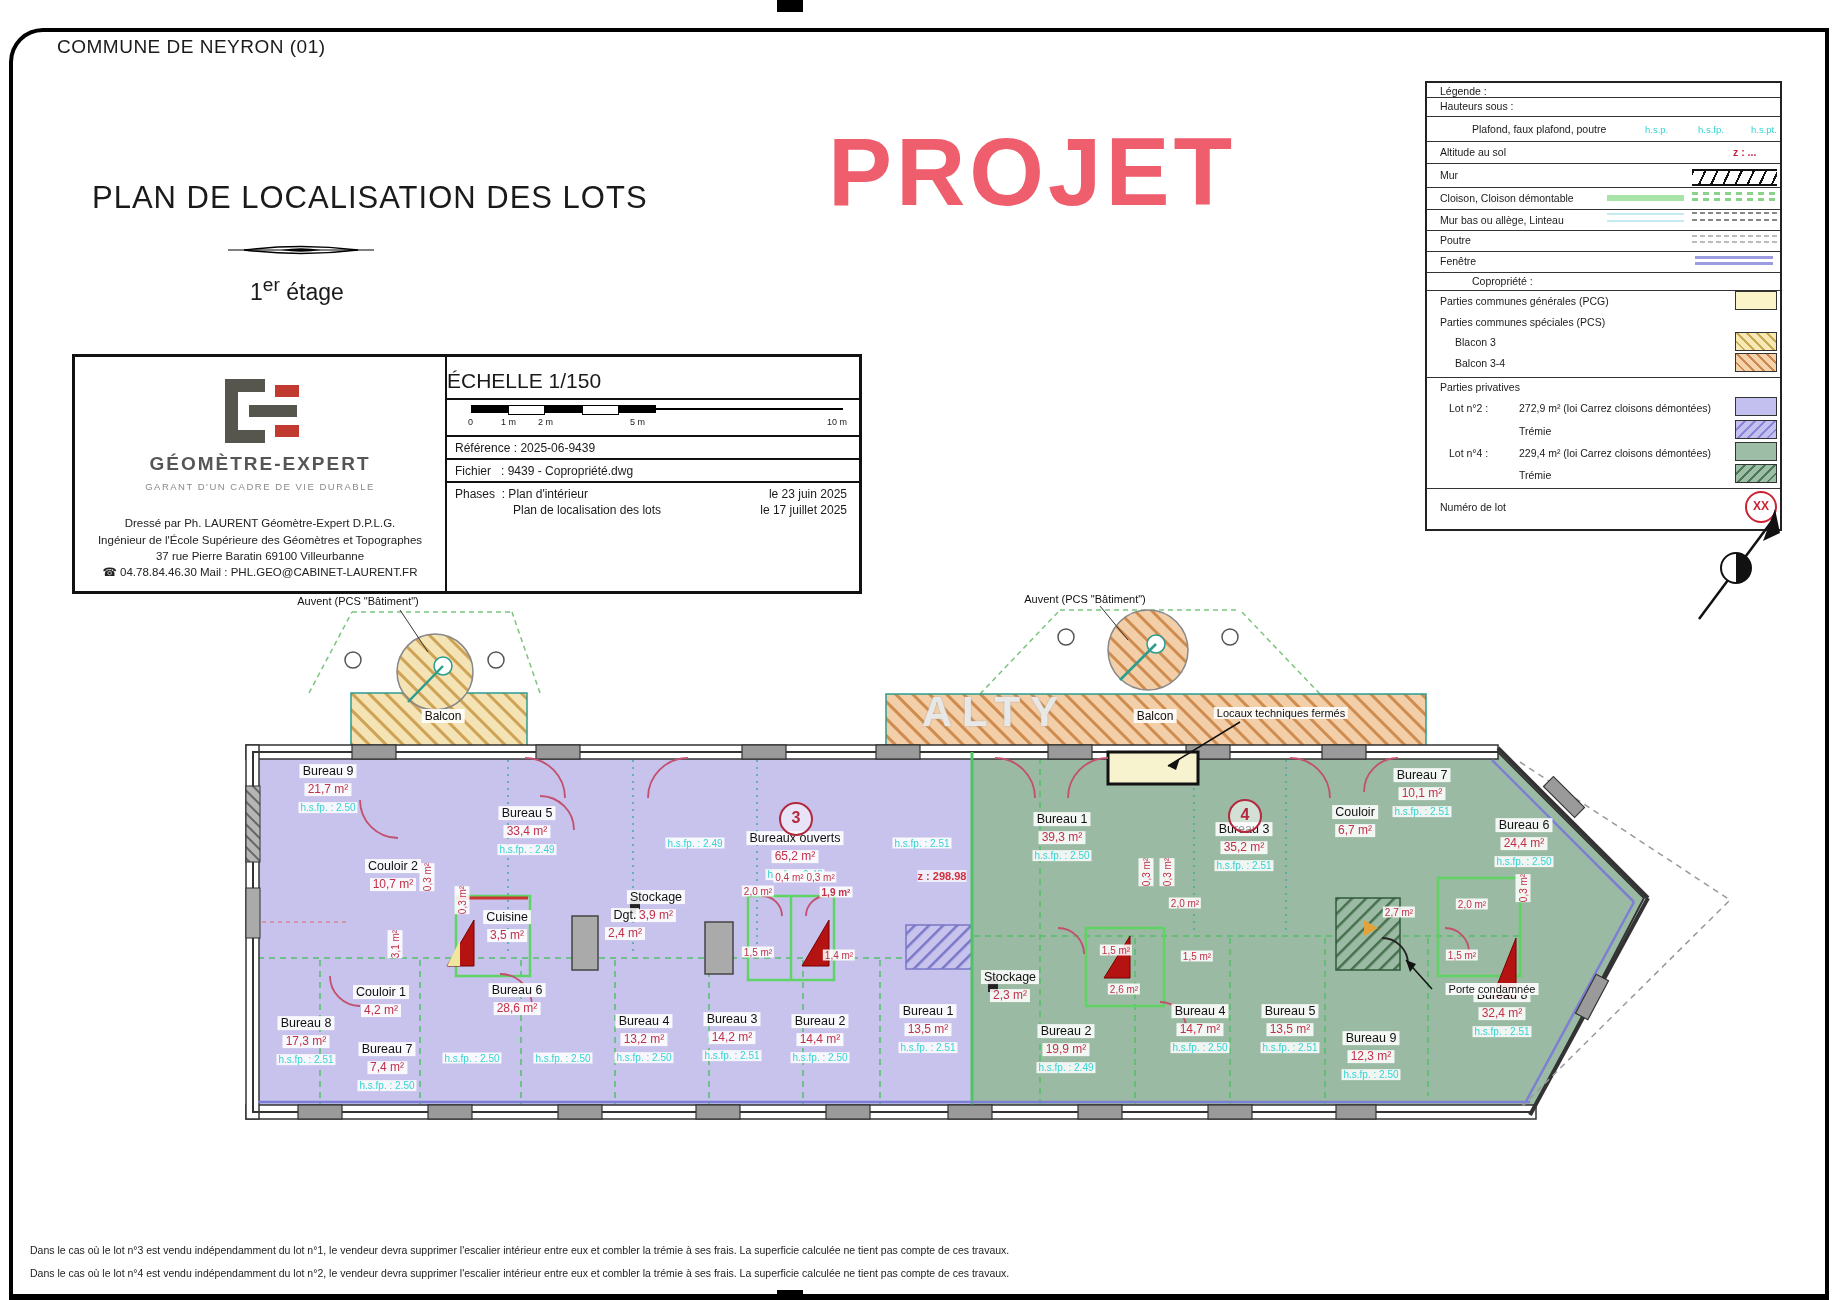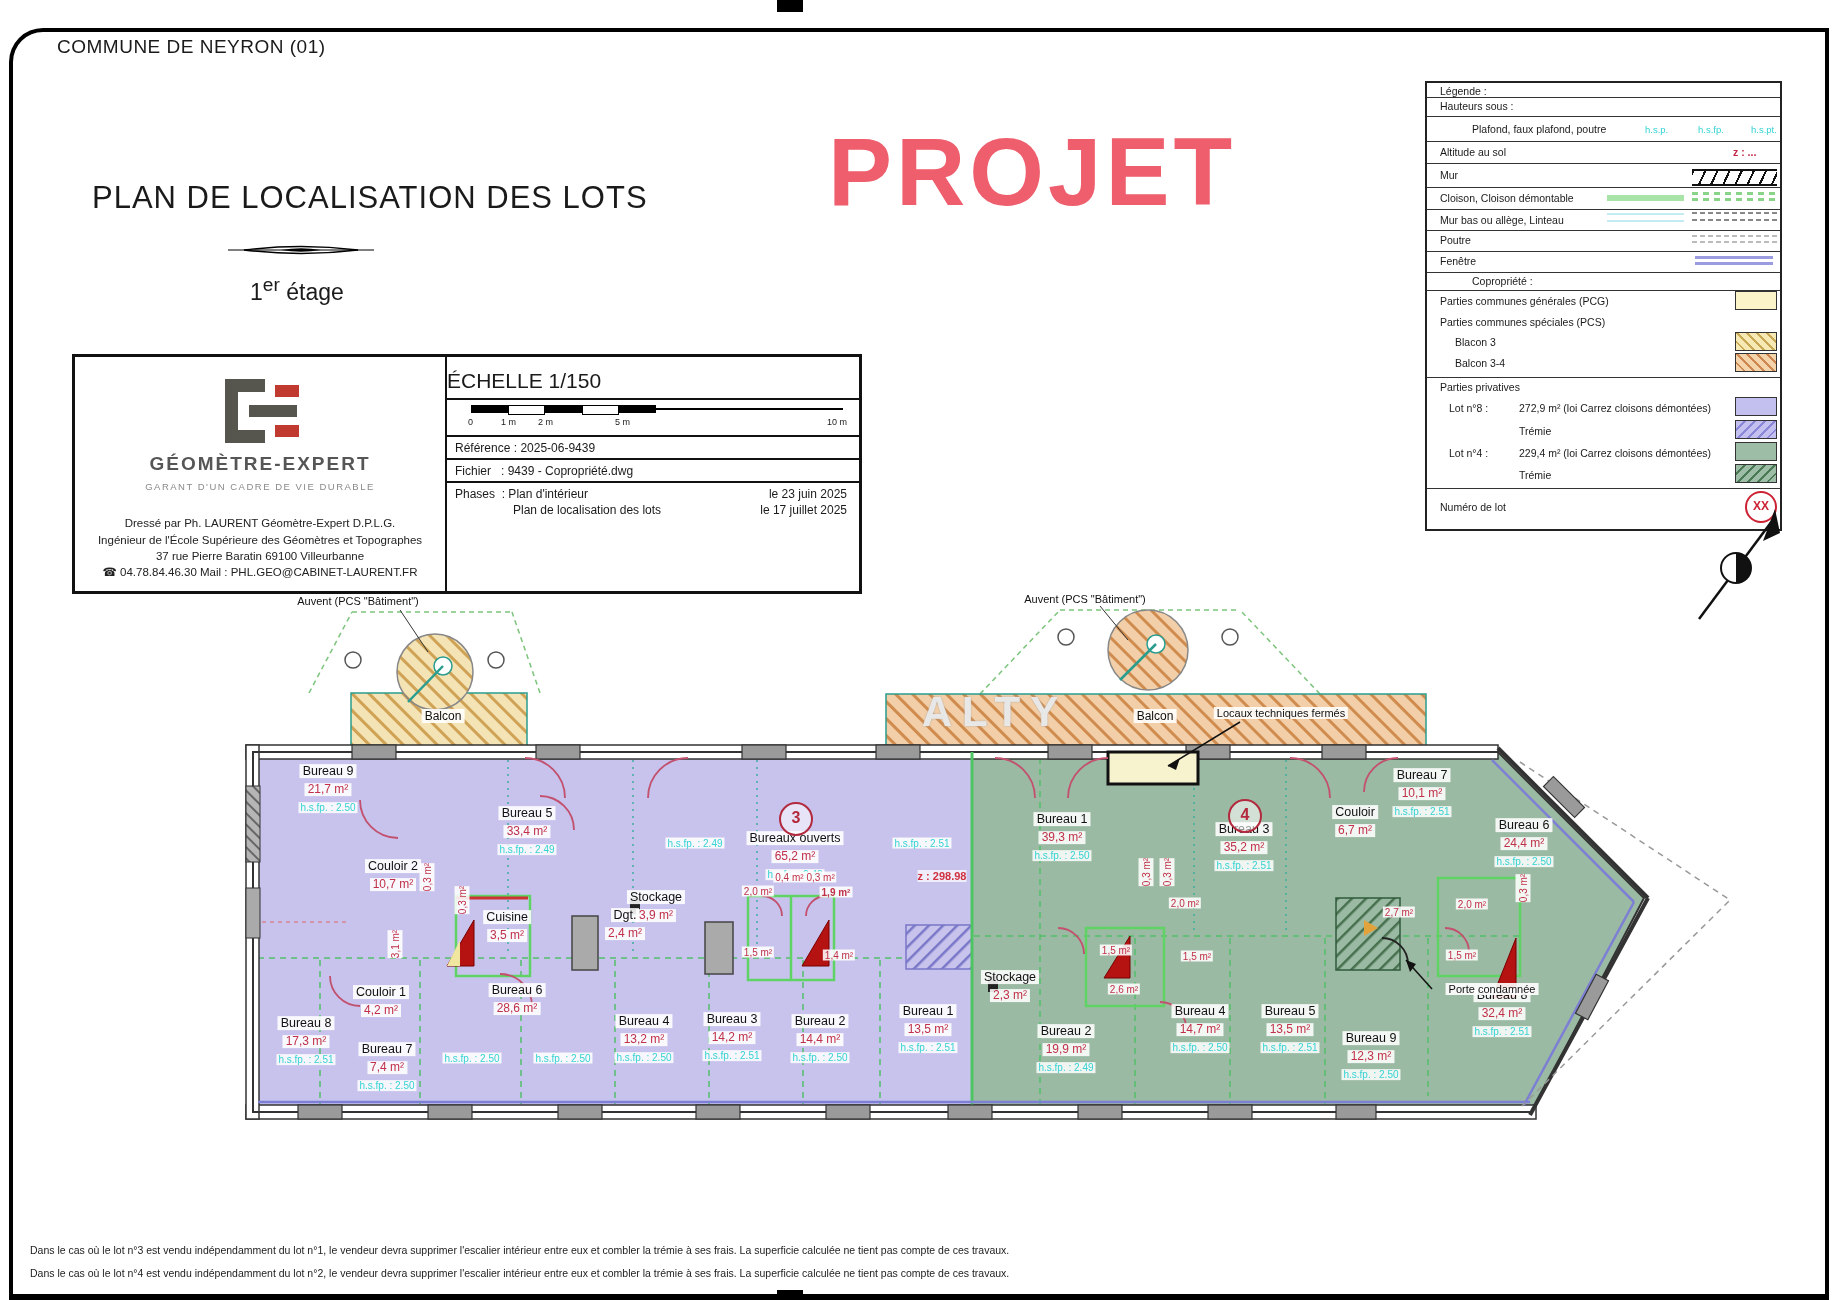--- a/index.html
+++ b/index.html
@@ -114,21 +114,21 @@
 
   <div class="scaleblk" style="left:396px;width:37px"></div>
   <div class="scalewht" style="left:433px;width:35px"></div>
   <div class="scaleblk" style="left:470px;width:37px"></div>
   <div class="scalewht" style="left:507px;width:35px"></div>
   <div class="scaleblk" style="left:544px;width:37px"></div>
   <div class="scaleline" style="left:581px;width:187px"></div>
   <div class="tick" style="left:393px">0</div>
   <div class="tick" style="left:426px">1 m</div>
   <div class="tick" style="left:463px">2 m</div>
-  <div class="tick" style="left:540px">5 m</div>
+  <div class="tick" style="left:555px">5 m</div>
   <div class="tick" style="left:752px">10 m</div>
   <div class="hline" style="top:78px"></div>
   <div class="crow" style="left:380px;top:84px"><span>Référence :</span> <span>2025-06-9439</span></div>
   <div class="hline" style="top:101px"></div>
   <div class="crow" style="left:380px;top:107px"><span>Fichier</span>&nbsp;&nbsp;&nbsp;<span>: 9439 - Copropriété.dwg</span></div>
   <div class="hline" style="top:124px"></div>
   <div class="crow" style="left:380px;top:130px"><span>Phases</span>&nbsp;&nbsp;<span>: Plan d'intérieur</span></div>
   <div class="crow" style="left:438px;top:146px"><span>Plan de localisation des lots</span></div>
   <div class="crow" style="right:12px;top:130px">le 23 juin 2025</div>
   <div class="crow" style="right:12px;top:146px">le 17 juillet 2025</div>
@@ -173,21 +173,21 @@
   <div class="hl" style="top:207px"></div>
   <div class="ll" style="left:13px;top:212px">Parties communes générales (PCG)</div>
   <div class="sw sw-y" style="left:308px;top:208px"></div>
   <div class="ll" style="left:13px;top:233px">Parties communes spéciales (PCS)</div>
   <div class="ll" style="left:28px;top:253px">Blacon 3</div>
   <div class="sw sw-yh" style="left:308px;top:249px"></div>
   <div class="ll" style="left:28px;top:274px">Balcon 3-4</div>
   <div class="sw sw-oh" style="left:308px;top:270px"></div>
   <div class="hl" style="top:294px"></div>
   <div class="ll" style="left:13px;top:298px">Parties privatives</div>
-  <div class="ll" style="left:22px;top:319px">Lot n°8 :</div>
+  <div class="ll" style="left:22px;top:319px">Lot n°2 :</div>
   <div class="ll" style="left:92px;top:319px">272,9 m² (loi Carrez cloisons démontées)</div>
   <div class="sw sw-l" style="left:308px;top:314px"></div>
   <div class="ll" style="left:92px;top:342px">Trémie</div>
   <div class="sw sw-lh" style="left:308px;top:337px"></div>
   <div class="ll" style="left:22px;top:364px">Lot n°4 :</div>
   <div class="ll" style="left:92px;top:364px">229,4 m² (loi Carrez cloisons démontées)</div>
   <div class="sw sw-g" style="left:308px;top:359px"></div>
   <div class="ll" style="left:92px;top:386px">Trémie</div>
   <div class="sw sw-gh" style="left:308px;top:381px"></div>
   <div class="hl" style="top:405px"></div>

